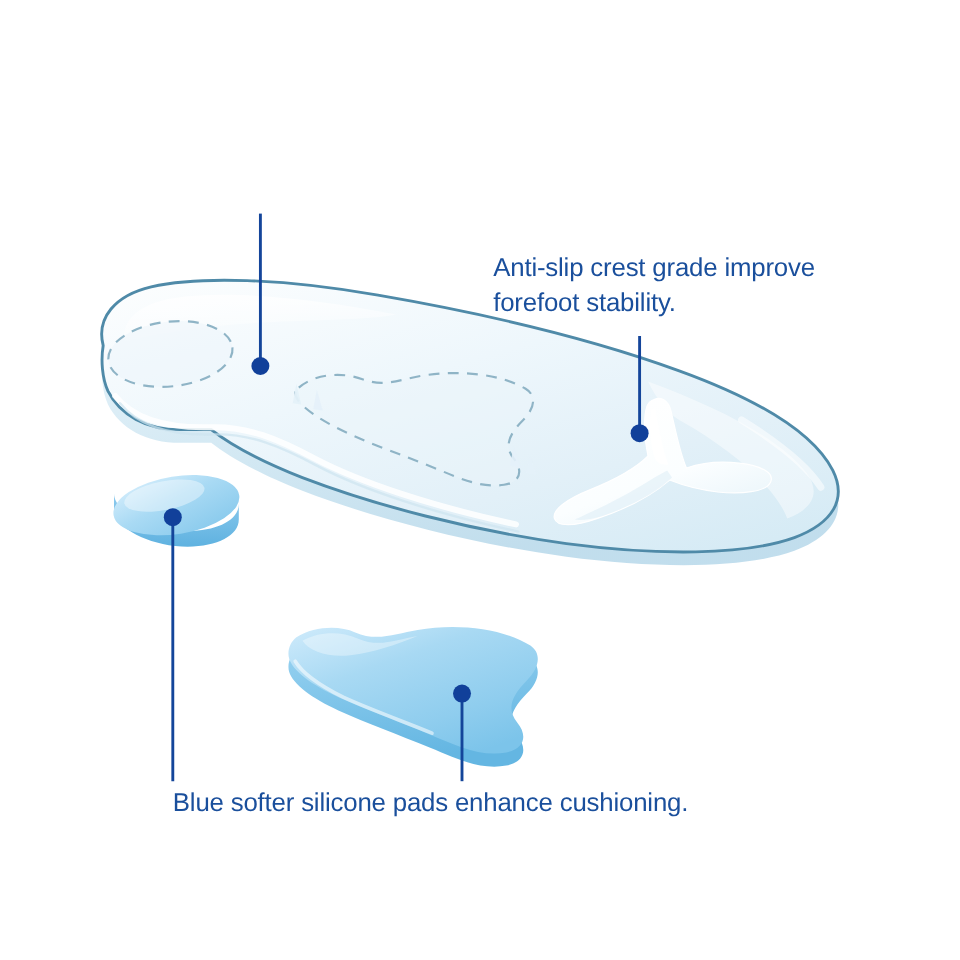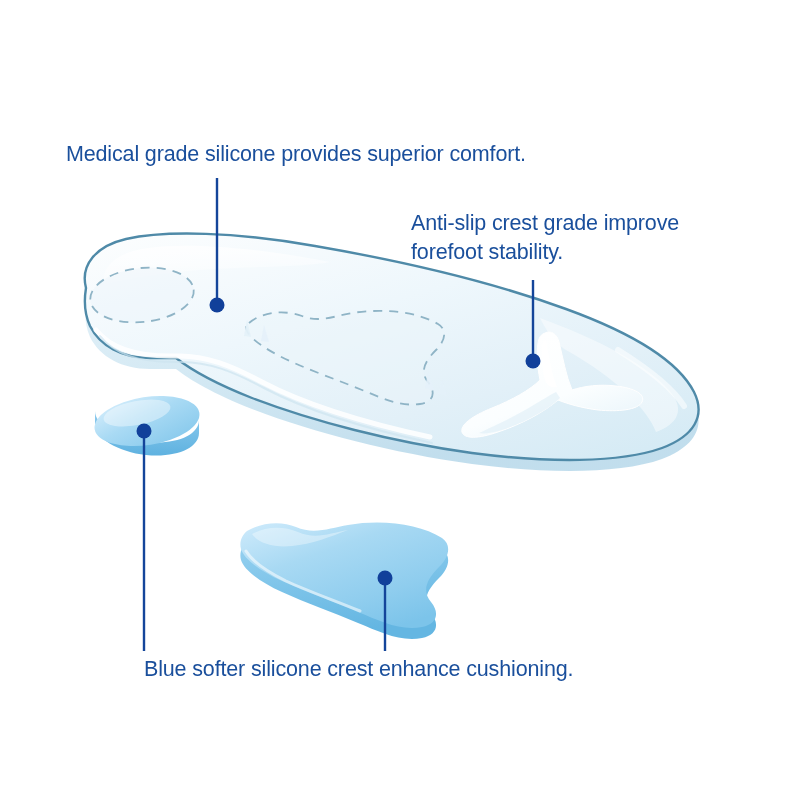--- a/index.html
+++ b/index.html
@@ -245,20 +245,19 @@
       <circle cx="533" cy="361" r="7.5" fill="#11409a"></circle>
 
       <line x1="144" y1="431" x2="144" y2="651" stroke="#14459a" stroke-width="2.4"></line>
       <circle cx="144" cy="431" r="7.5" fill="#11409a"></circle>
 
       <line x1="385" y1="578" x2="385" y2="651" stroke="#14459a" stroke-width="2.4"></line>
       <circle cx="385" cy="578" r="7.5" fill="#11409a"></circle>
     </g>
   </svg>
 
-  <div class="callout" id="callout-silicone">Medical grade silicone provides superior comfort.</div>
 
   <div class="callout" id="callout-crest">Anti-slip crest grade improve
 forefoot stability.</div>
 
-  <div class="callout" id="callout-pads">Blue softer silicone crest enhance cushioning.</div>
+  <div class="callout" id="callout-pads">Blue softer silicone pads enhance cushioning.</div>
 
 </div>
 
 </body></html>

